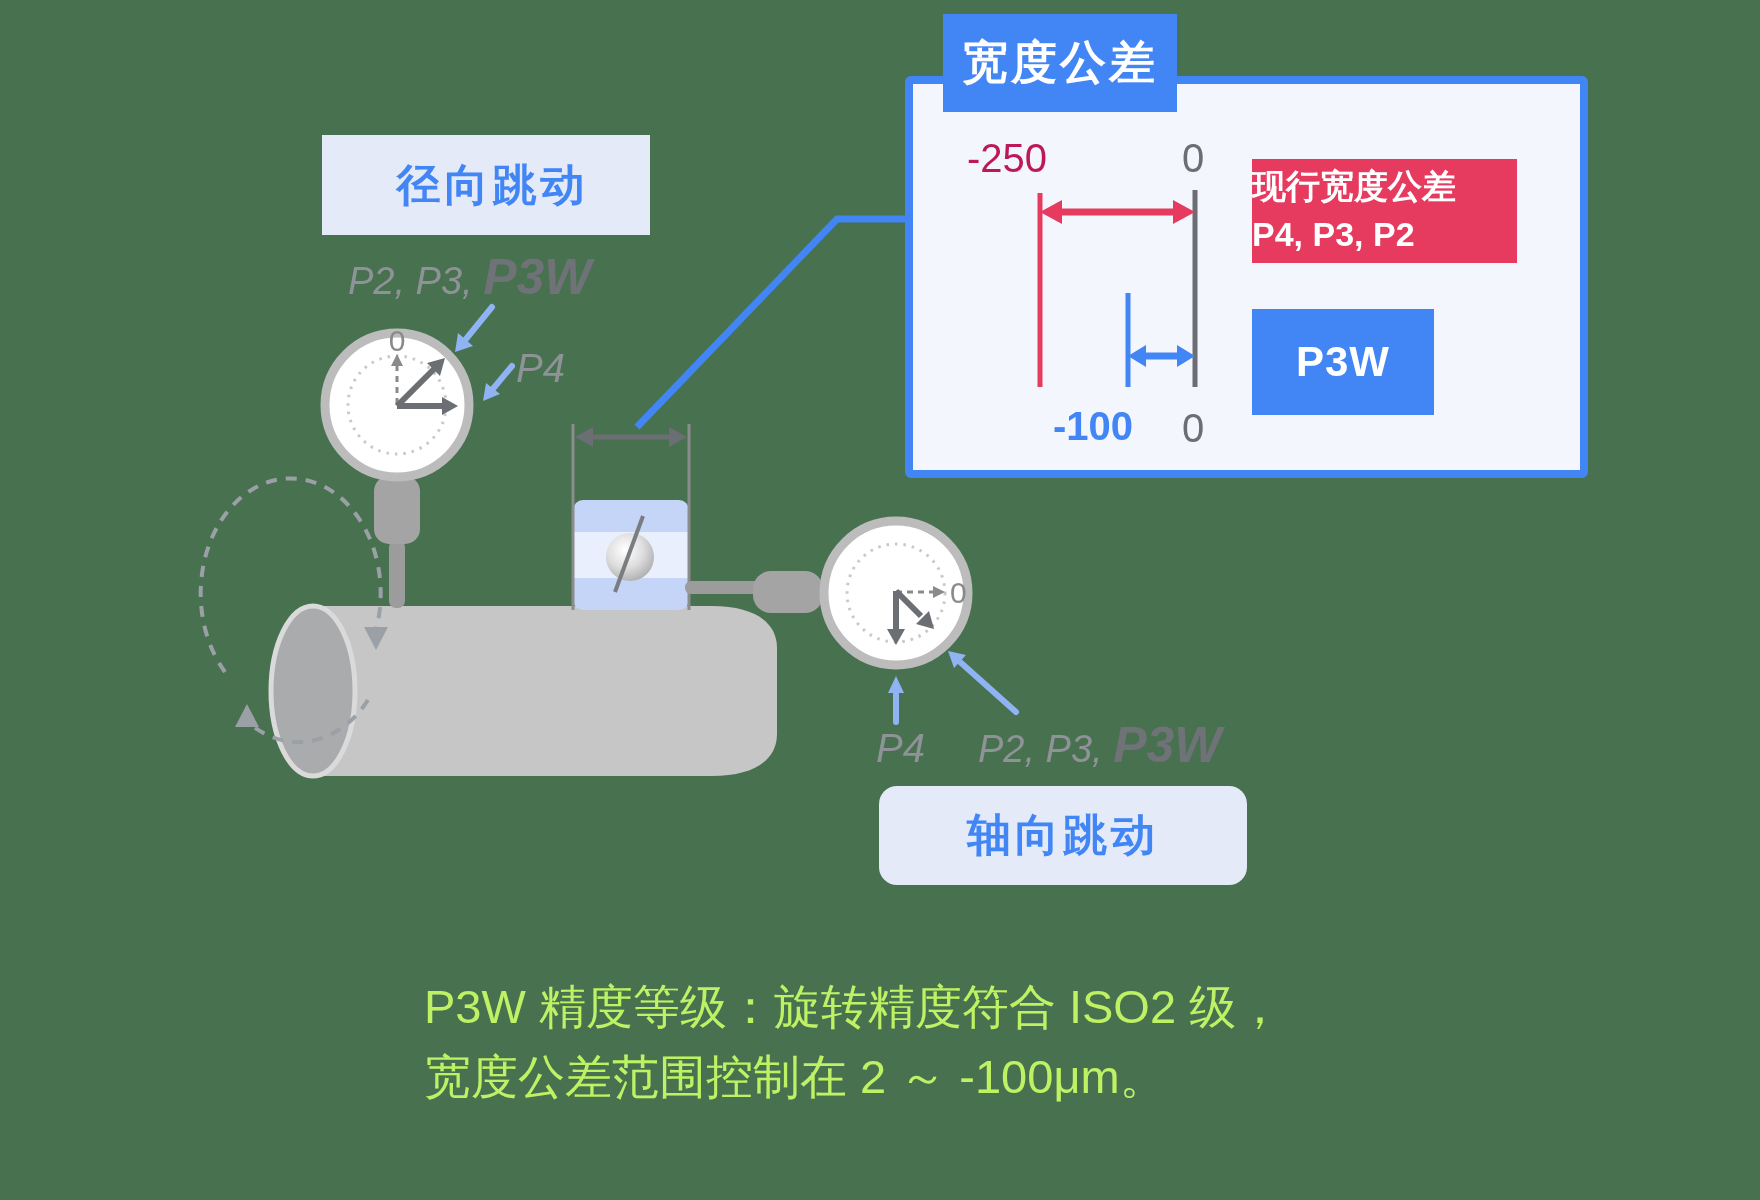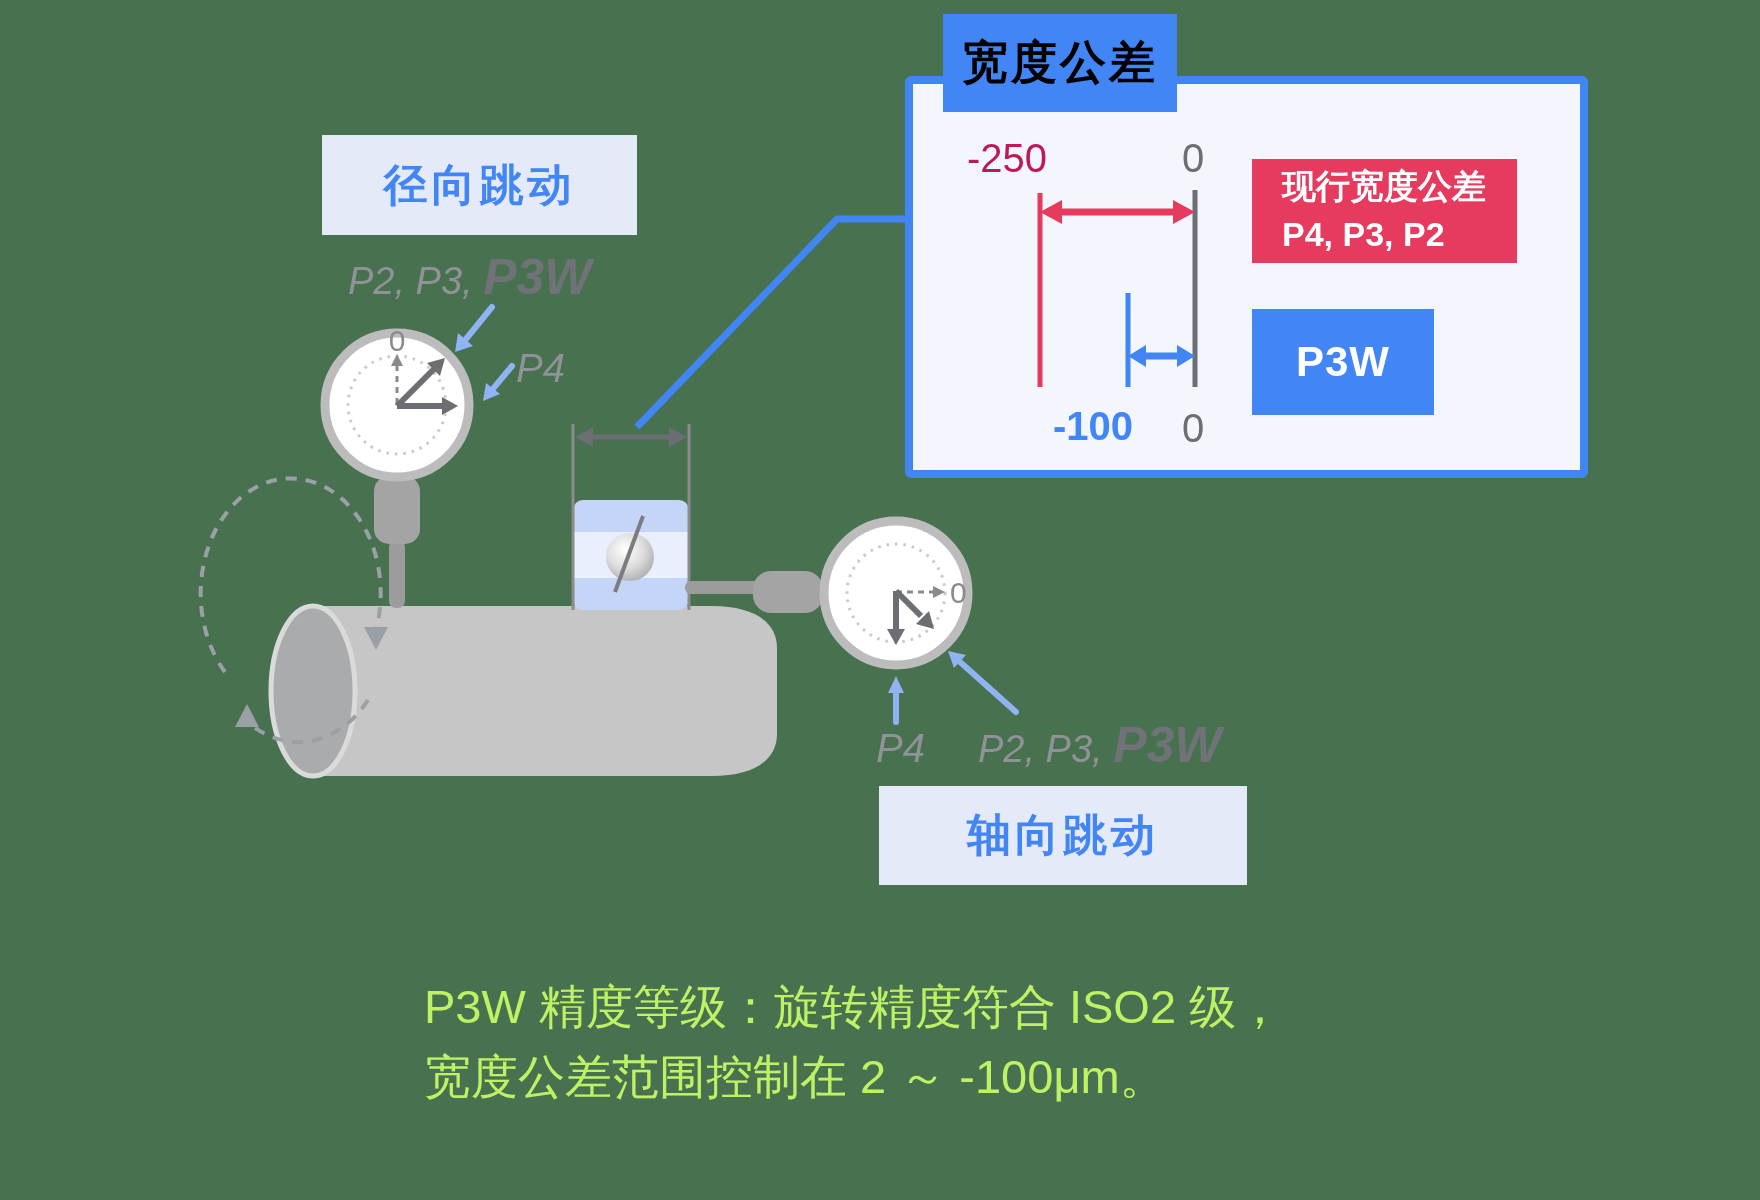--- a/index.html
+++ b/index.html
@@ -1,41 +1,41 @@
 <!DOCTYPE html>
 <html><head>
 <meta charset="utf-8">
 <style>
   html,body{margin:0;padding:0;}
   body{font-family:"Liberation Sans","DejaVu Sans",sans-serif;}
   .canvas{position:relative;width:1760px;height:1200px;background:#487150;overflow:hidden;}
   .scene{position:absolute;left:0;top:0;}
   .pill-label{position:absolute;background:#e4eaf8;color:#4285f4;font-weight:700;font-size:44px;
     display:flex;align-items:center;justify-content:center;letter-spacing:4px;}
-  .pill-radial{left:322px;top:135px;width:315px;height:100px;}
-  .pill-axial{left:879px;top:786px;width:368px;height:99px;}
+  .pill-radial{left:322px;top:135px;width:315px;height:100px;padding-left:13px;}
+  .pill-axial{left:879px;top:786px;width:368px;height:99px;border-radius:18px;}
   .annot{position:absolute;color:#8f9296;font-size:38px;white-space:nowrap;font-style:italic;}
   .annot .bold{font-size:50px;font-weight:700;color:#6f7276;}
   .annot-grades-left{left:348px;top:248px;}
   .annot-p4-left{left:516px;top:346px;font-size:40px;}
   .annot-p4-right{left:876px;top:726px;font-size:40px;}
   .annot-grades-right{left:978px;top:716px;}
   .panel{position:absolute;left:905px;top:76px;width:683px;height:402px;box-sizing:border-box;
     background:#f3f6fd;border:8px solid #4285f4;border-radius:6px;}
   .panel-title{position:absolute;left:30px;top:-70px;width:234px;height:98px;background:#4285f4;
-    color:#000000;font-size:46px;font-weight:700;display:flex;align-items:center;justify-content:center;letter-spacing:3px;}
+    color:#ffffff;font-size:46px;font-weight:700;display:flex;align-items:center;justify-content:center;letter-spacing:3px;}
   .panel-scale{position:absolute;left:0;top:0;}
   .num{position:absolute;font-size:40px;text-align:center;}
   .num-red{color:#be185d;font-weight:500;left:34px;top:52px;width:120px;}
   .num-zero-top{color:#6b6e73;left:250px;top:52px;width:60px;}
   .num-blue{color:#4285f4;font-weight:700;left:120px;top:320px;width:120px;}
   .num-zero-bottom{color:#6b6e73;left:250px;top:322px;width:60px;}
   .tag{position:absolute;color:#ffffff;font-weight:700;}
   .tag-red{left:339px;top:75px;width:265px;height:104px;background:#e63b5f;font-size:34px;
-    display:flex;flex-direction:column;justify-content:center;padding-left:30px;box-sizing:border-box;line-height:1.4;}
+    display:flex;flex-direction:column;justify-content:center;box-sizing:border-box;line-height:1.4;}
   .tag-blue{left:339px;top:225px;width:182px;height:106px;background:#4285f4;font-size:42px;
     display:flex;align-items:center;justify-content:center;letter-spacing:1px;}
   .caption{position:absolute;left:424px;top:972px;color:#bef264;font-size:47px;line-height:70px;white-space:nowrap;}
 </style>
 </head>
 <body>
 
 <div class="canvas">
 
   <svg class="scene" width="1760" height="1200" viewBox="0 0 1760 1200">

